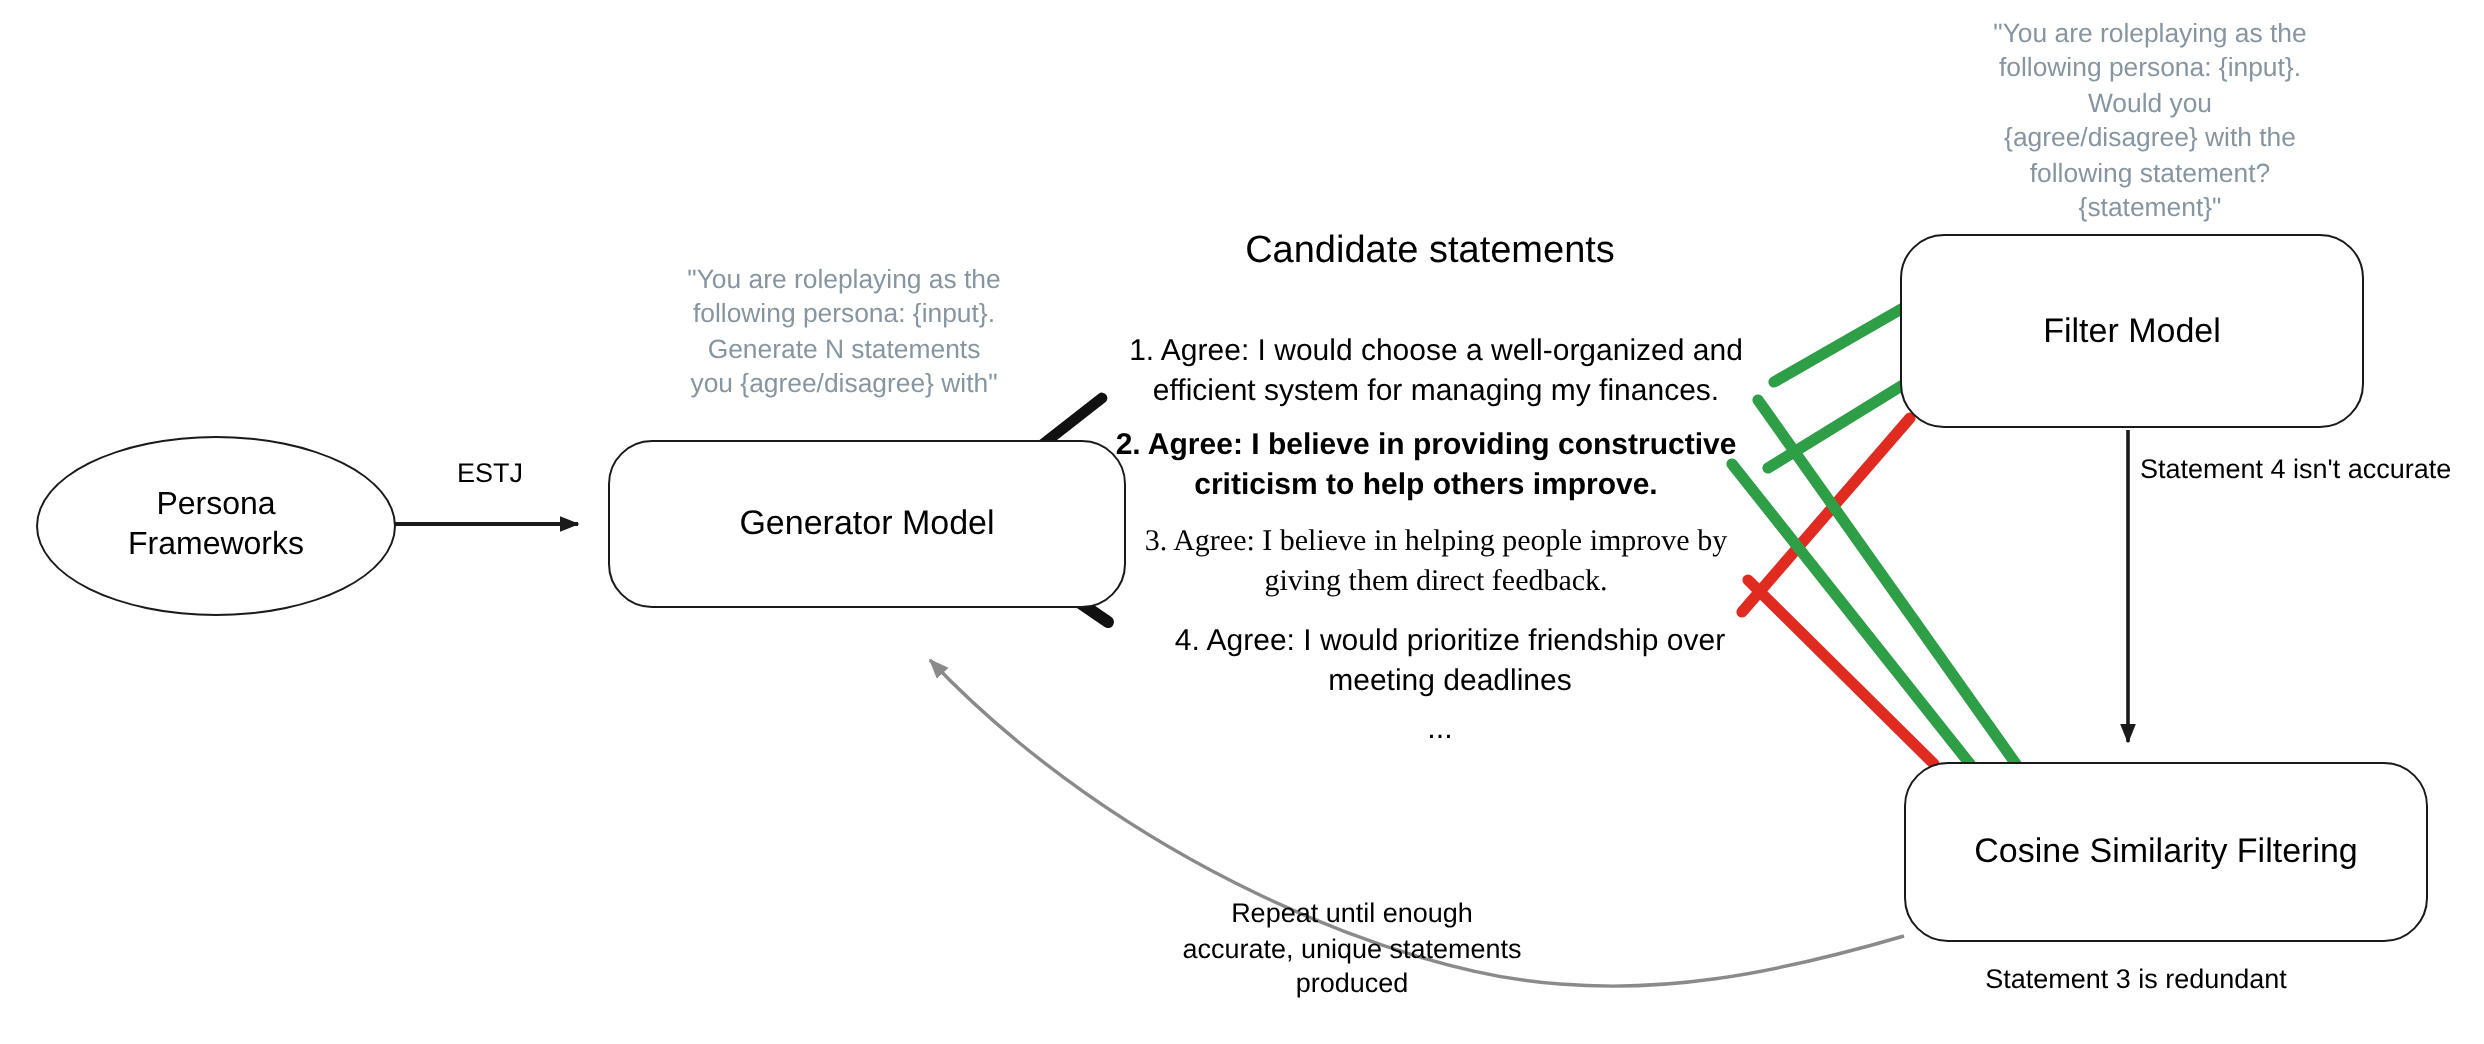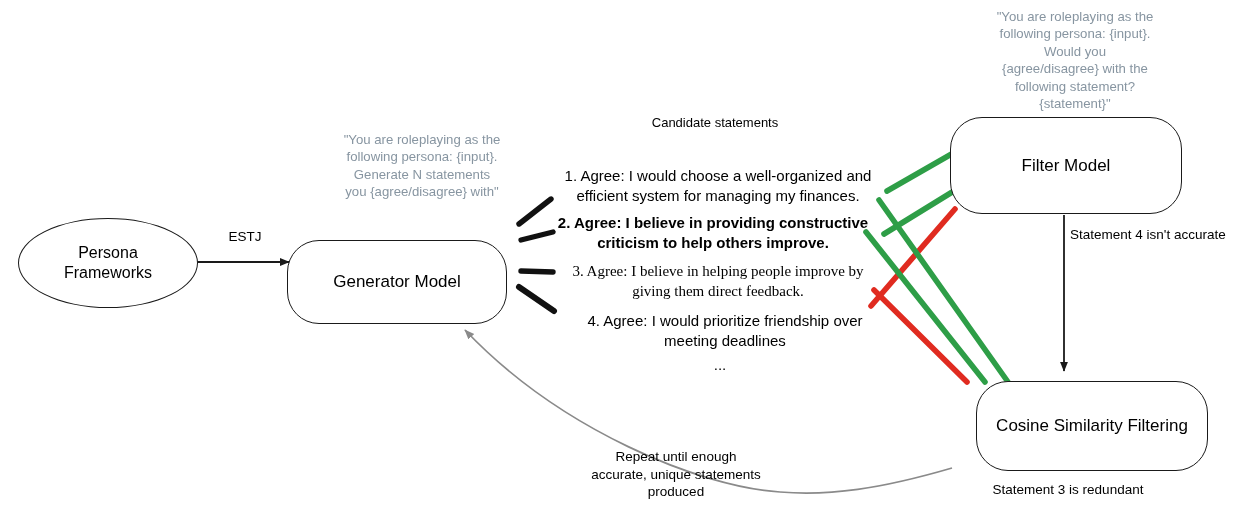--- a/index.html
+++ b/index.html
@@ -31,21 +31,21 @@
     box-sizing: border-box;
     background: #ffffff;
     border: 1.4px solid #1a1a1a;
     display: flex;
     align-items: center;
     justify-content: center;
     text-align: center;
     color: #000000;
   }
   .rbox {
-    border-radius: 32px;
+    border-radius: 22px;
   }
   .ellipse {
     border-radius: 50%;
   }
   .node-label {
     font-size: 17px;
     line-height: 1.25;
     color: #000;
   }
   .ellipse .node-label {
@@ -62,21 +62,21 @@
   .edge-label {
     position: absolute;
     font-size: 13.5px;
     color: #000;
     text-align: center;
     line-height: 1.3;
     white-space: pre-line;
   }
   .heading {
     position: absolute;
-    font-size: 13px;
+    font-size: 19px;
     color: #000;
     text-align: center;
   }
   .stmt {
     position: absolute;
     font-size: 15px;
     color: #000;
     line-height: 1.3;
     text-align: center;
   }
@@ -150,21 +150,21 @@
 Frameworks</div>
   </div>
 
   <div class="edge-label" style="left:210px; top:228px; width:70px;">ESTJ</div>
 
   <div class="prompt" style="left:322px; top:131px; width:200px;">"You are roleplaying as the
 following persona: {input}.
 Generate N statements
 you {agree/disagree} with"</div>
 
-  <div class="node rbox" style="left:287px; top:220px; width:220px; height:84px;margin-top:20px;">
+  <div class="node rbox" style="left:304px; top:220px; width:259px; height:84px;">
     <div class="node-label">Generator Model</div>
   </div>
 
   <div class="heading" style="left:585px; top:115px; width:260px;">Candidate statements</div>
 
   <div class="stmt" style="left:548px; top:166px; width:340px; white-space:pre-line;">1. Agree: I would choose a well-organized and
 efficient system for managing my finances.</div>
   <div class="stmt" style="left:548px; top:213px; width:330px; white-space:pre-line;font-weight:bold;">2. Agree: I believe in providing constructive
 criticism to help others improve.</div>
   <div class="stmt" style="left:548px; top:262px; width:340px; white-space:pre-line;font-family:Liberation Serif, serif;">3. Agree: I believe in helping people improve by
@@ -179,21 +179,21 @@
 {agree/disagree} with the
 following statement?
 {statement}"</div>
 
   <div class="node rbox" style="left:950px; top:117px; width:232px; height:97px;">
     <div class="node-label">Filter Model</div>
   </div>
 
   <div class="edge-label" style="left:1070px; top:226px; width:200px; text-align:left;">Statement 4 isn't accurate</div>
 
-  <div class="node rbox" style="left:976px; top:381px; width:232px; height:90px;">
+  <div class="node rbox" style="left:952px; top:381px; width:262px; height:90px;">
     <div class="node-label">Cosine Similarity Filtering</div>
   </div>
 
   <div class="edge-label" style="left:952px; top:481px; width:232px;">Statement 3 is redundant</div>
 
   <div class="edge-label" style="left:570px; top:448px; width:212px;">Repeat until enough
 accurate, unique statements
 produced</div>
 
 </div>

